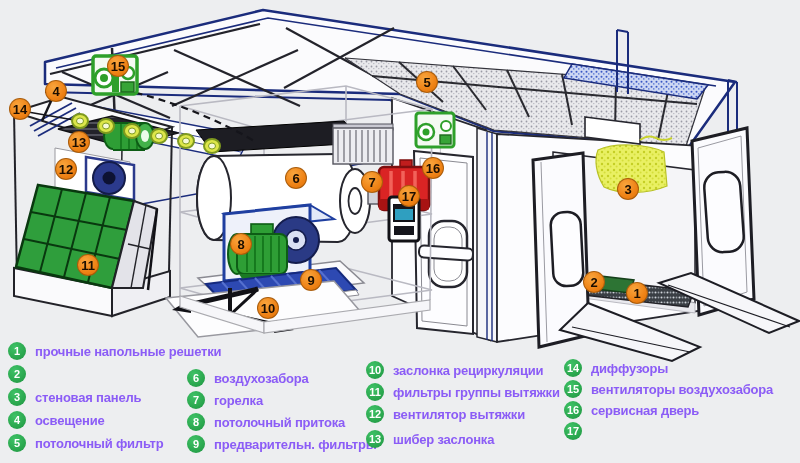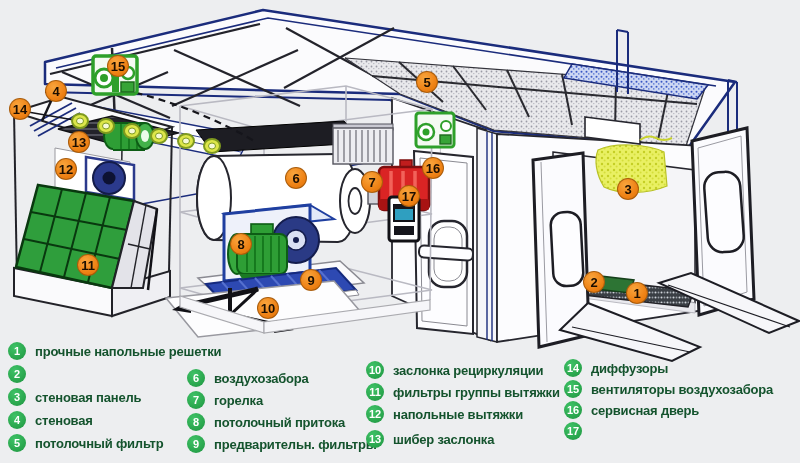--- a/index.html
+++ b/index.html
@@ -28,21 +28,21 @@
   .legend-row{display:flex;align-items:center;height:18px;margin-bottom:5px;white-space:nowrap;}
   .legend-col.c2 .legend-row{margin-bottom:4px;}
   .legend-col.c3 .legend-row{margin-bottom:4px;}
   .legend-col.c3 .legend-row:nth-child(4){margin-top:7px;}
   .legend-col.c4 .legend-row{margin-bottom:3px;}
   .badge{
     flex:0 0 auto;width:18px;height:18px;border-radius:50%;
     background:radial-gradient(circle at 38% 30%, #3fc267 0%, #2ba84f 60%, #1e9140 100%);
     color:#fff;font-weight:bold;font-size:11px;line-height:18px;text-align:center;
   }
-  .legend-label{margin-left:9px;font-size:13px;font-weight:bold;color:#14532d;letter-spacing:-0.2px;}
+  .legend-label{margin-left:9px;font-size:13px;font-weight:bold;color:#8b5cf6;letter-spacing:-0.2px;}
 </style>
 </head>
 <body>
 
 <div class="stage">
 
 <svg width="800" height="463" viewBox="0 0 800 463">
   <defs>
     <pattern id="stipGray" width="5" height="5" patternUnits="userSpaceOnUse">
       <rect width="5" height="5" fill="#e9e9ec"></rect>
@@ -392,21 +392,21 @@
   </div>
         <div class="legend-row">
     <span class="badge">2</span>
   </div>
         <div class="legend-row">
     <span class="badge">3</span>
     <span class="legend-label">стеновая панель</span>
   </div>
         <div class="legend-row">
     <span class="badge">4</span>
-    <span class="legend-label">стеновая</span>
+    <span class="legend-label">освещение</span>
   </div>
         <div class="legend-row">
     <span class="badge">5</span>
     <span class="legend-label">потолочный фильтр</span>
   </div>
       </div>
   <div class="legend-col c2">
         <div class="legend-row">
     <span class="badge">6</span>
     <span class="legend-label">воздухозабора</span>
@@ -428,21 +428,21 @@
         <div class="legend-row">
     <span class="badge">10</span>
     <span class="legend-label">заслонка рециркуляции</span>
   </div>
         <div class="legend-row">
     <span class="badge">11</span>
     <span class="legend-label">фильтры группы вытяжки</span>
   </div>
         <div class="legend-row">
     <span class="badge">12</span>
-    <span class="legend-label">напольные вытяжки</span>
+    <span class="legend-label">вентилятор вытяжки</span>
   </div>
         <div class="legend-row">
     <span class="badge">13</span>
     <span class="legend-label">шибер заслонка</span>
   </div>
       </div>
   <div class="legend-col c4">
         <div class="legend-row">
     <span class="badge">14</span>
     <span class="legend-label">диффузоры</span>

